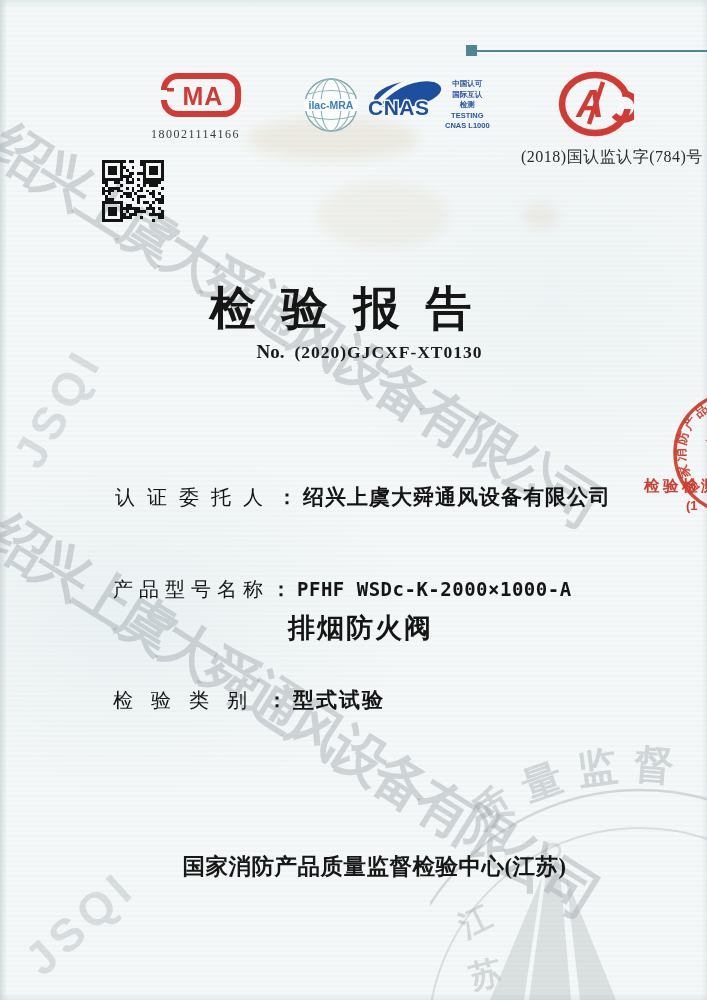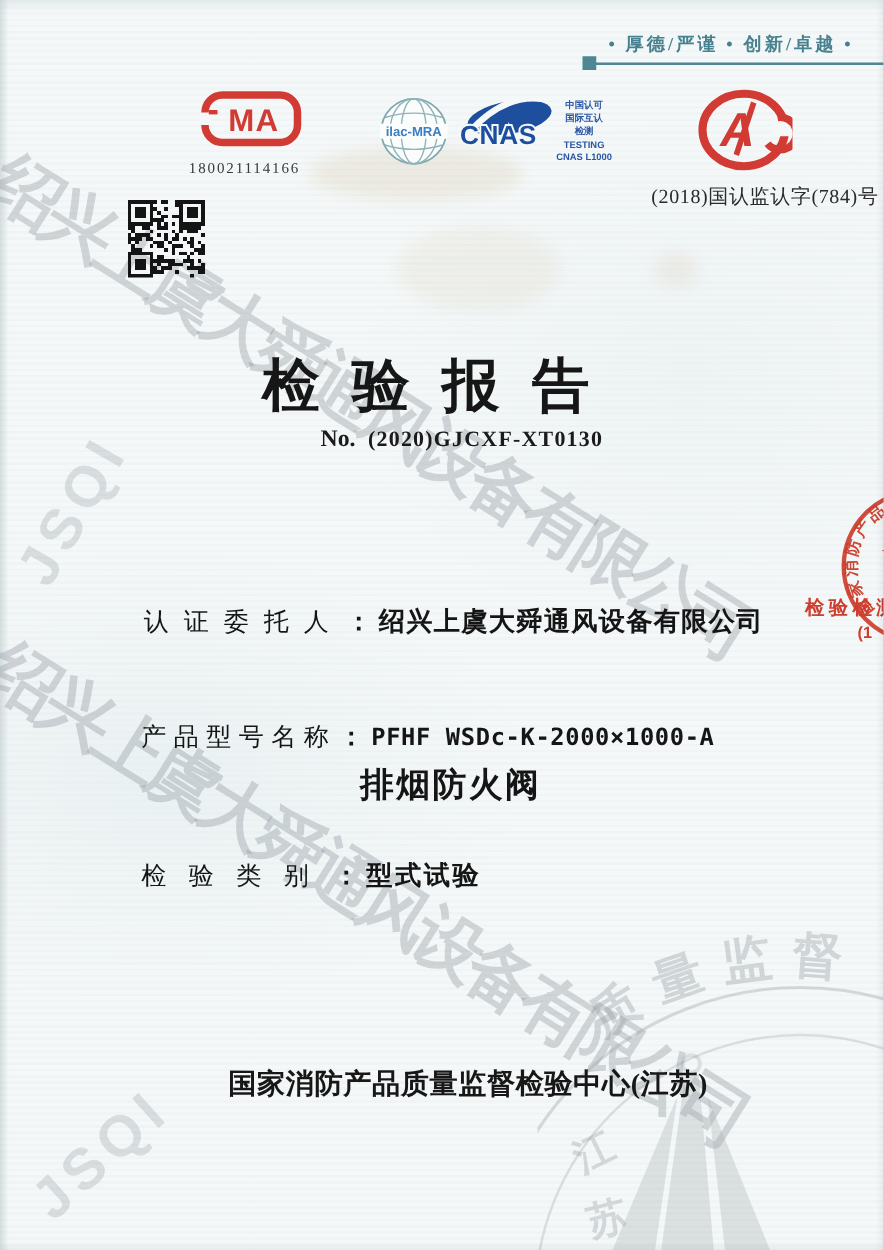--- a/index.html
+++ b/index.html
@@ -95,21 +95,20 @@
     <text x="30" y="190" font-size="32" font-weight="700" fill="rgba(150,158,163,0.35)" transform="rotate(-26 40 180)">江</text>
     <text x="40" y="242" font-size="32" font-weight="700" fill="rgba(150,158,163,0.35)" transform="rotate(-14 50 232)">苏</text>
     <g fill="rgba(168,175,179,0.33)">
       <path d="M118,115 L129,115 L141,255 L99,255 Z"></path>
       <path d="M60,255 L112,132 L94,255 Z"></path>
       <path d="M150,255 L136,132 L186,255 Z"></path>
       <circle cx="123" cy="106" r="7" fill="none" stroke="rgba(168,175,179,0.33)" stroke-width="3"></circle>
     </g>
   </svg>
 
-  <div class="abs motto">• 厚德/严谨 • 创新/卓越 •</div>
   <div class="abs rule"></div>
   <div class="abs rule-square"></div>
 
   <svg class="abs cma" width="82" height="46" viewBox="0 0 82 46">
     <rect x="4" y="4" width="74" height="38" rx="14" fill="none" stroke="#d23a34" stroke-width="6"></rect>
     <rect x="0" y="18" width="9" height="10" fill="#f5f8f8"></rect>
     <rect x="7" y="16" width="7" height="3.5" fill="#d23a34"></rect>
     <text x="43" y="33" text-anchor="middle" font-size="25" font-weight="700" fill="#d23a34" font-family="Liberation Sans, sans-serif" letter-spacing="1">MA</text>
   </svg>
   <div class="abs cma-number">180021114166</div>

